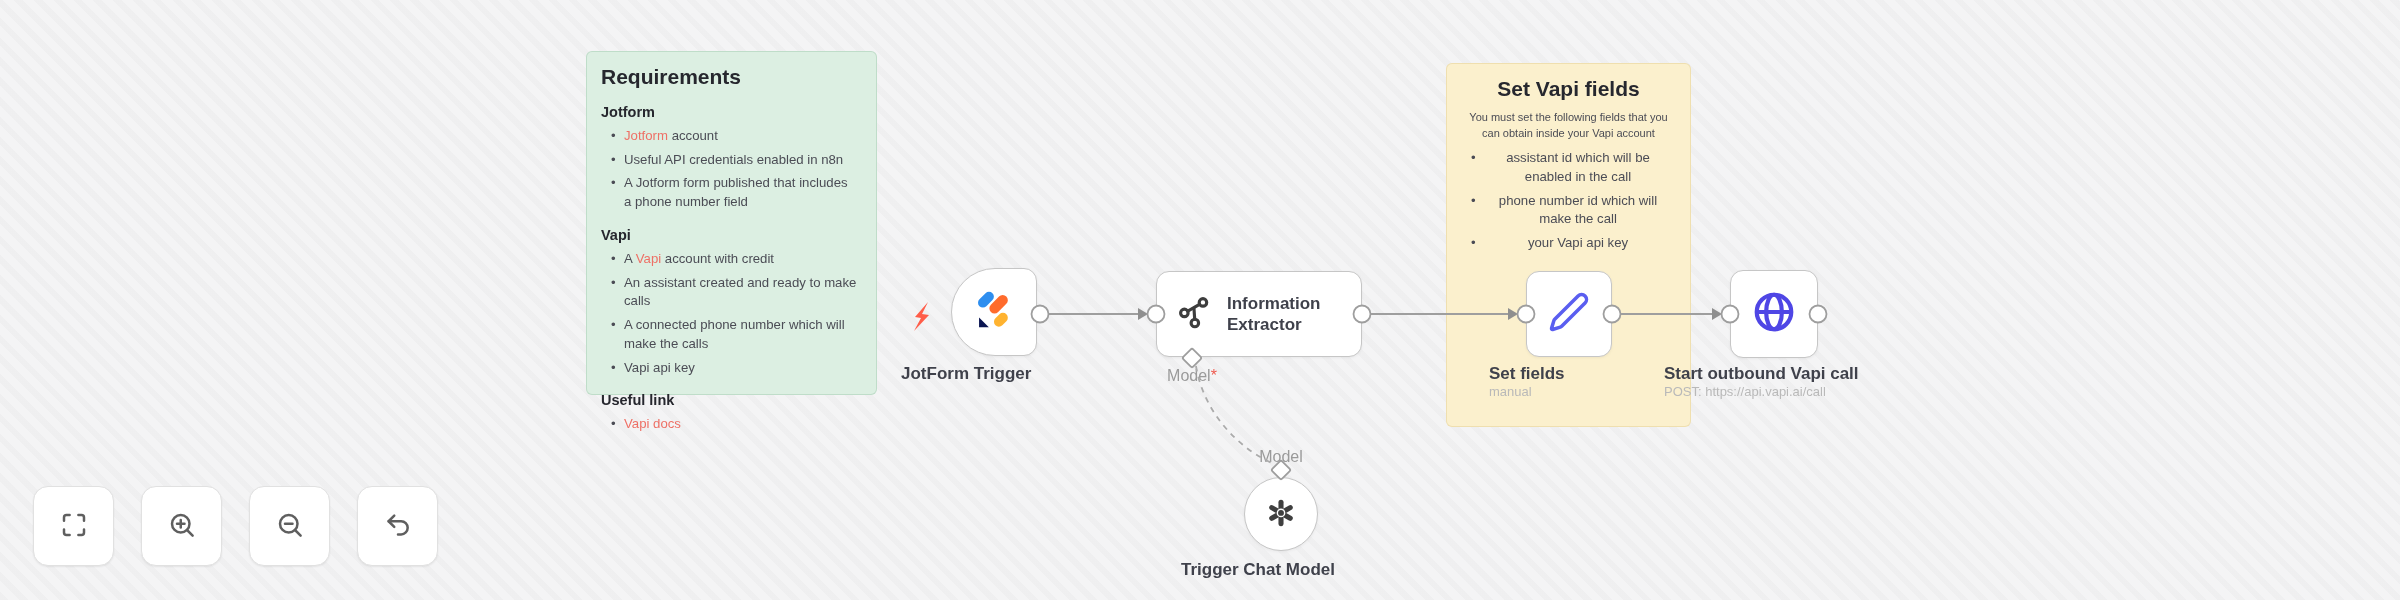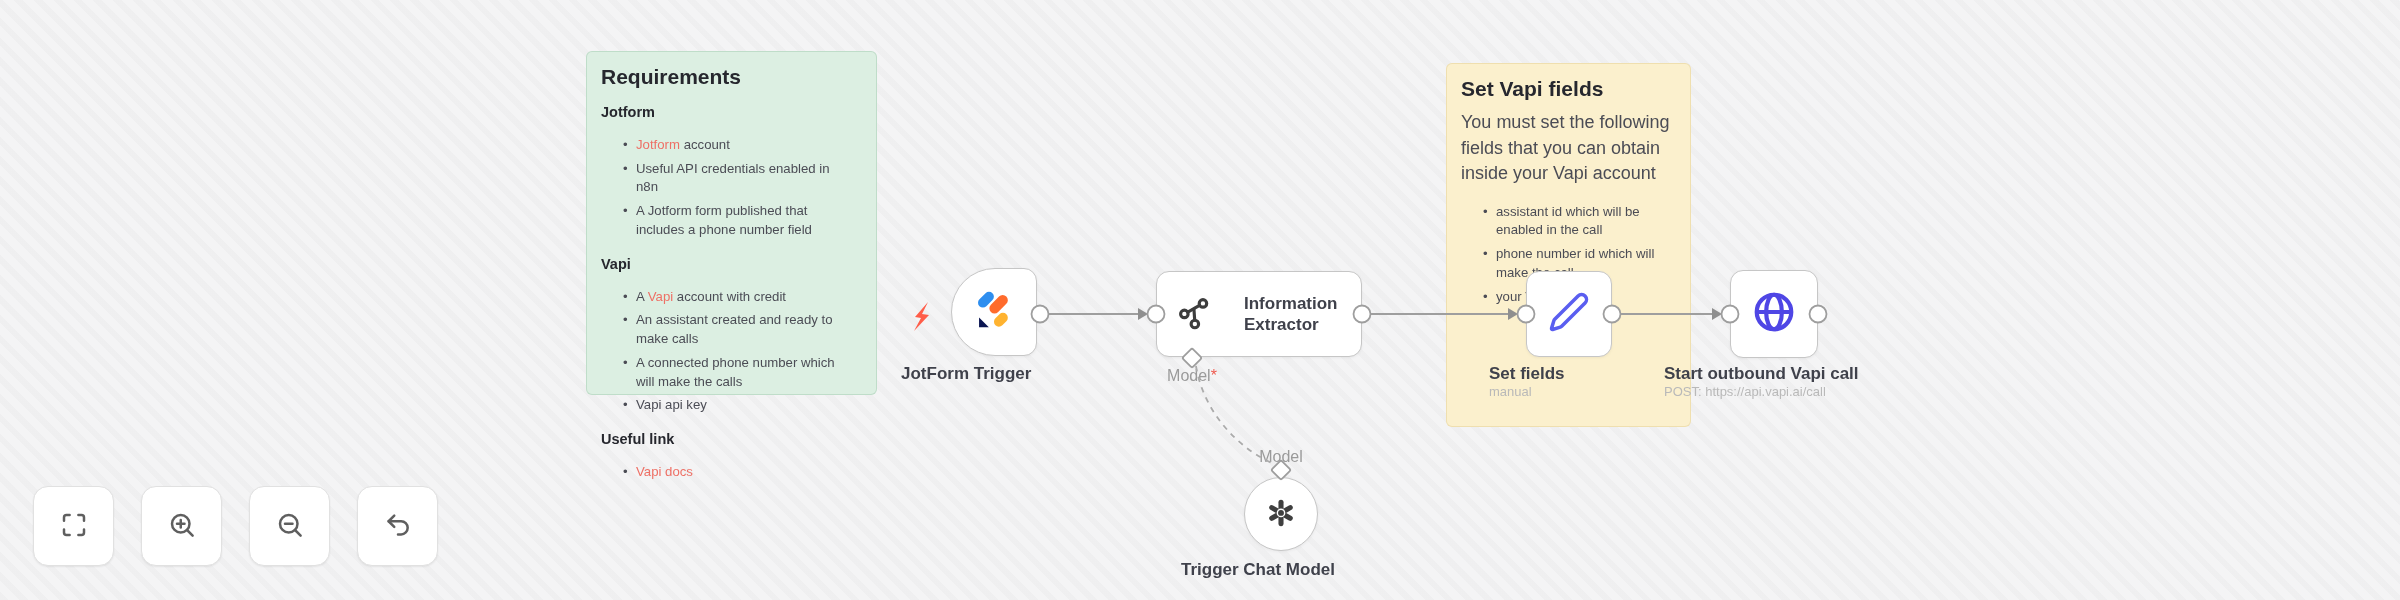--- a/index.html
+++ b/index.html
@@ -3,34 +3,34 @@
 <meta charset="utf-8">
 <style>
   html,body{margin:0;padding:0;background:#f4f4f4;font-family:"Liberation Sans","DejaVu Sans",sans-serif;}
   .canvas{position:relative;width:2400px;height:600px;overflow:hidden;
     background:
       repeating-linear-gradient(45deg, rgba(0,0,0,0.018) 0 6px, rgba(0,0,0,0) 6px 14px),
       #f4f4f5;}
   
   .note{position:absolute;border-radius:6px;padding:11px 14px;box-sizing:border-box;}
   .note-green{left:586px;top:51px;width:291px;height:344px;background:#dcefe2;border:1px solid rgba(60,140,90,0.18);}
-  .note-yellow{left:1446px;top:63px;width:245px;height:364px;background:#fbf0cd;border:1px solid rgba(190,150,40,0.18);}
+  .note-yellow{left:1446px;top:63px;width:245px;height:364px;background:#fbf0cd;border:1px solid rgba(190,150,40,0.18);text-align:center;}
   .note h1{font-size:21px;font-weight:700;color:#26272e;margin:2px 0 9px;}
   .note h2{font-size:14.5px;font-weight:700;color:#26272e;margin:15px 0 7px;}
-  .note p{font-size:18px;color:#4b4c55;line-height:1.42;margin:0 0 8px;}
-  .note ul{margin:16px;padding:0 0 0 19px;list-style:none;}
+  .note p{font-size:11px;color:#4b4c55;line-height:1.42;margin:0 0 8px;}
+  .note ul{margin:4px;padding:0 0 0 19px;list-style:none;}
   .note li{font-size:13.2px;color:#4b4c55;line-height:1.42;margin:3px 0 5px;position:relative;}
   .note li::before{content:"\2022";position:absolute;left:-13px;color:#4b4c55;}
   .link{color:#ee7066;cursor:pointer;text-decoration:none;}
   
   .node{position:absolute;background:#fff;border:1.7px solid #c6c6c6;border-radius:13px;
     box-shadow:0 1px 3px rgba(0,0,0,0.05);display:flex;align-items:center;justify-content:center;box-sizing:border-box;}
   .node.trigger{border-radius:44px 13px 13px 44px;}
   .node.round{border-radius:50%;}
-  .ie-inner{display:flex;align-items:flex-end;gap:31px;padding:0 8px 0 20px;width:100%;box-sizing:border-box;}
+  .ie-inner{display:flex;align-items:center;gap:14px;padding:0 8px 0 20px;width:100%;box-sizing:border-box;}
   .ie-label{font-size:17px;font-weight:600;color:#3f414b;line-height:1.25;width:116px;}
   .node-label{position:absolute;font-size:17px;font-weight:600;color:#3f414b;}
   .node-sublabel{font-size:13px;color:#b9b9b9;font-weight:400;}
   .port-label{position:absolute;text-align:center;font-size:16px;color:#9a9a9a;}
   .req-star{color:#ee5a4f;}
   
   .overlay{position:absolute;left:0;top:0;pointer-events:none;}
   
   .controls{position:absolute;left:33px;top:486px;display:flex;gap:27px;}
   .ctl-btn{width:81px;height:80px;background:#fff;border:1px solid #e1e1e1;border-radius:15px;

